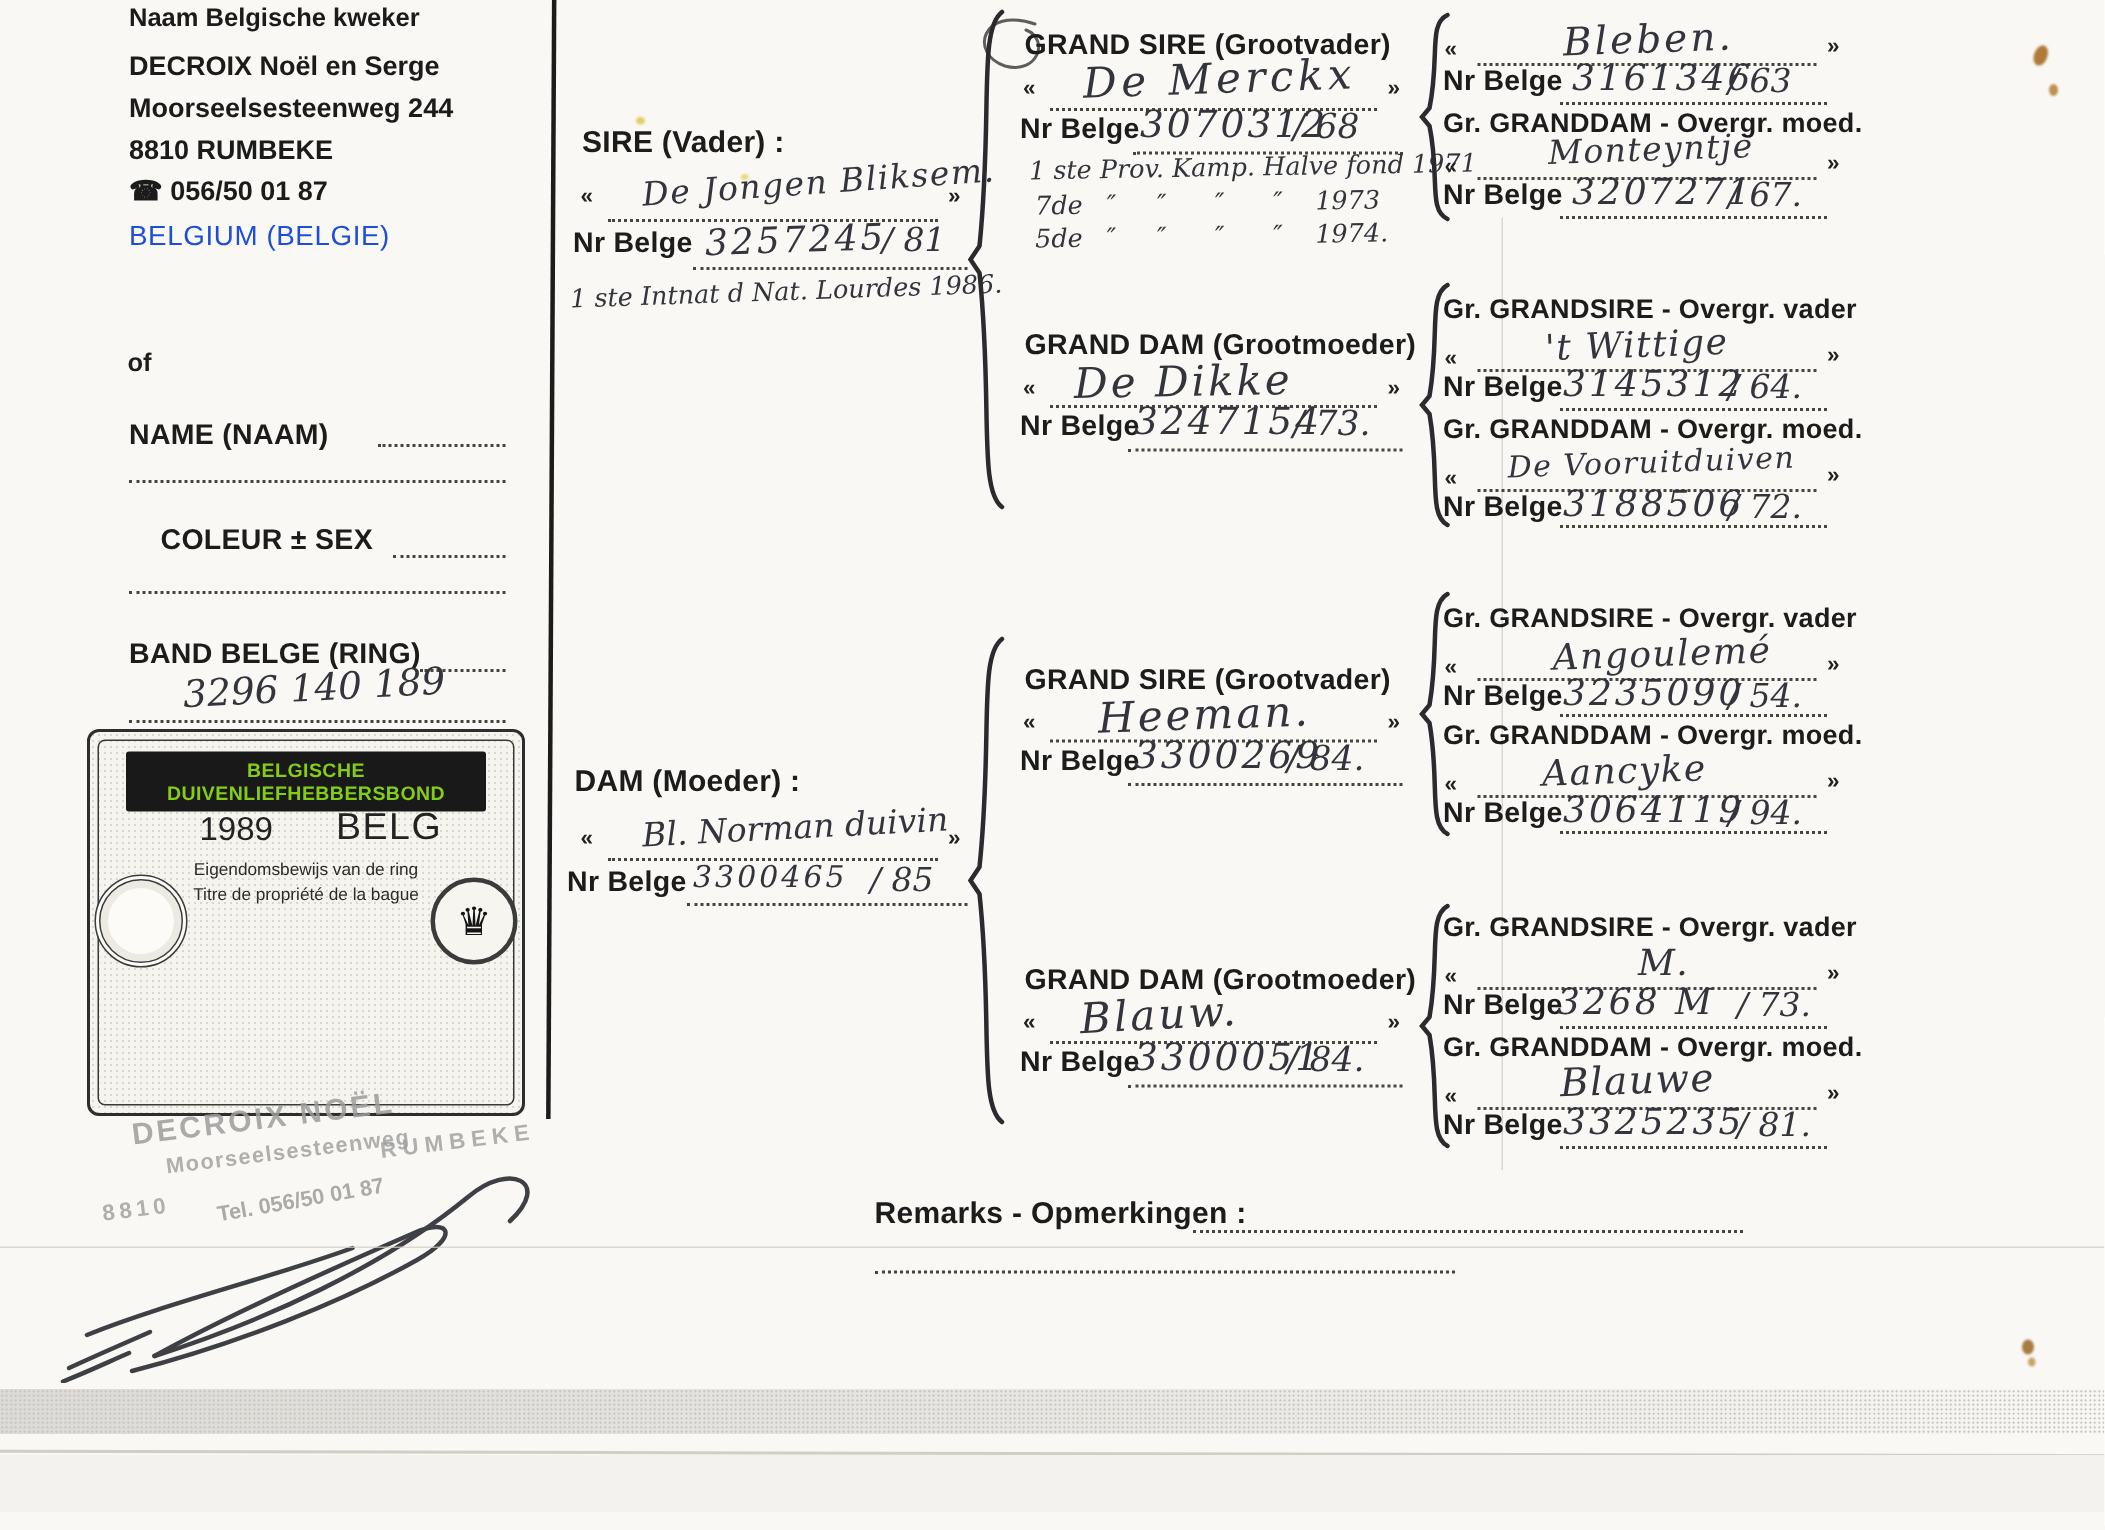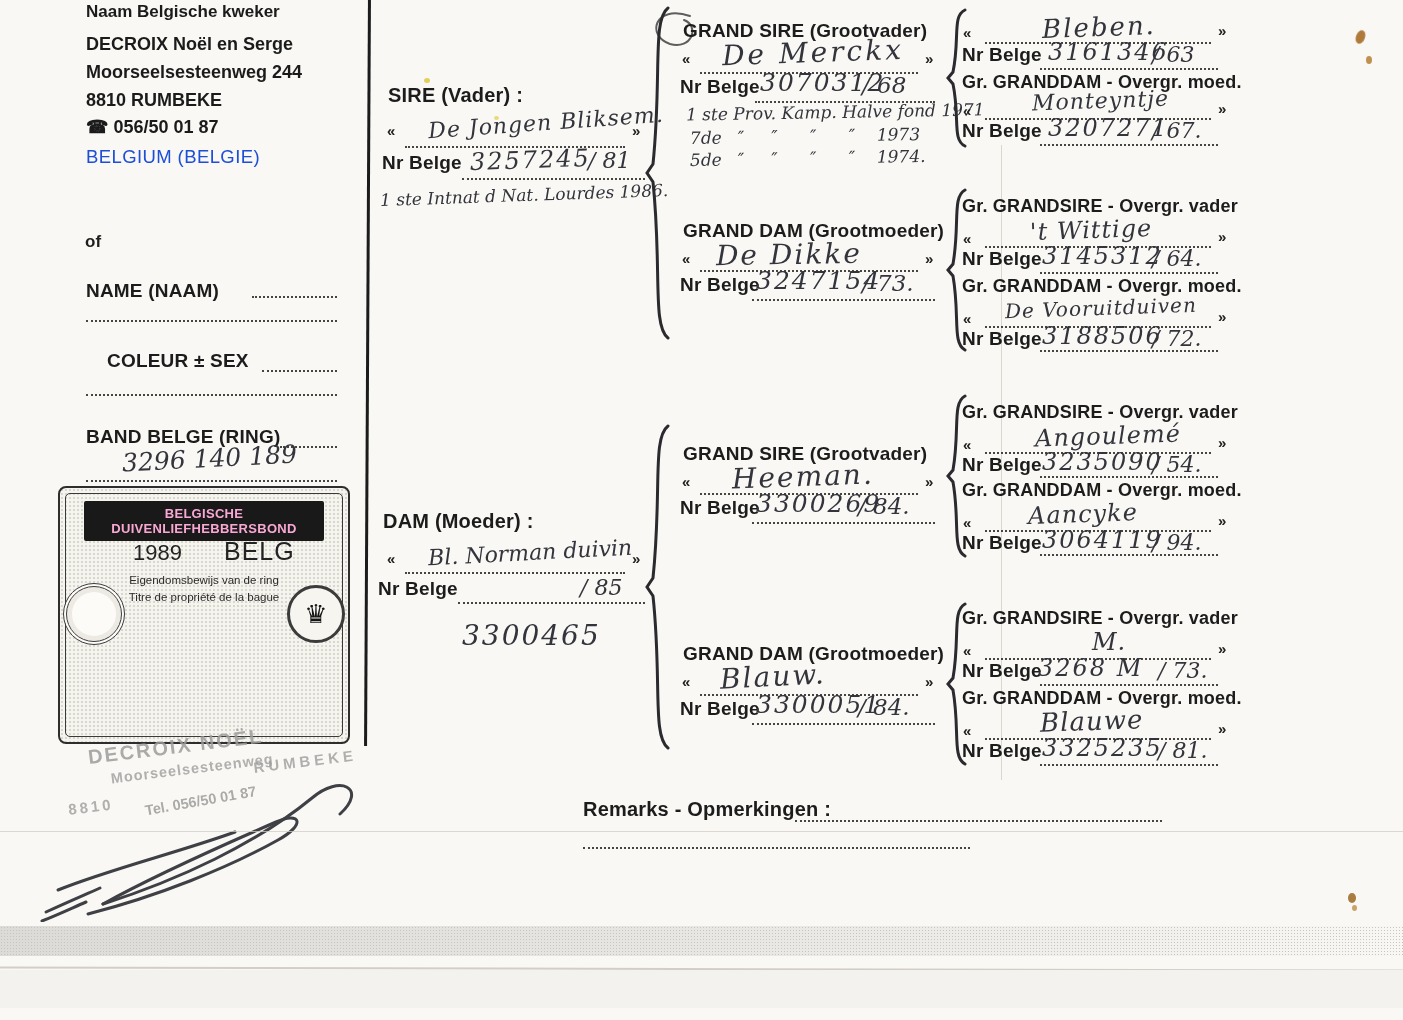--- a/index.html
+++ b/index.html
@@ -21,21 +21,21 @@
   .brace path{stroke:#2b2b2f;stroke-width:3;fill:none;stroke-linecap:round;}
   
   .addr{position:absolute;font-weight:bold;font-size:18px;color:#1b1b1b;white-space:nowrap;}
   .title{position:absolute;font-family:"Liberation Serif",serif;font-weight:bold;font-size:36px;
          letter-spacing:9px;color:#161616;}
   
   .cert{position:absolute;left:58px;top:486px;width:288px;height:254px;border:2.5px solid #2e2e2e;
         border-radius:8px;background-color:#f5f4ee;
         background-image:radial-gradient(#d9d6cd 0.8px,transparent 0.9px);background-size:4px 4px;}
   .cert-inner{position:absolute;inset:5px;border:1.5px solid #3a3a3a;border-radius:5px;}
-  .cert-banner{position:absolute;background:#191919;color:#f9a8d4;font-weight:bold;text-align:center;
+  .cert-banner{position:absolute;background:#191919;color:#84cc16;font-weight:bold;text-align:center;
                border-radius:2px;}
   .cert-rosette{position:absolute;left:3px;top:95px;width:54px;height:54px;border:4px double #3b3b3b;
                 border-radius:50%;background:#fcfbf8;box-shadow:inset 0 0 0 5px #eceae3;}
   .cert-orn{position:absolute;right:3px;top:97px;width:52px;height:52px;border:3px solid #3b3b3b;
             border-radius:50%;background:#f6f5ef;display:flex;align-items:center;justify-content:center;}
   .crown{font-size:26px;color:#141414;line-height:1;}
   
   .rstamp{position:absolute;left:50px;top:732px;width:310px;height:100px;transform:rotate(-7deg);
           color:#9d9d9d;font-weight:bold;}
   .rstamp span{position:absolute;white-space:nowrap;}
@@ -128,21 +128,21 @@
   <div class="hw" style="left:588px;top:148px;font-size:22px;">/ 81</div>
   <div class="dl" style="left:462px;top:176px;width:183px;"></div>
   <div class="hw" style="left:380px;top:185px;font-size:17px;transform:rotate(-2deg);">1 ste Intnat d Nat. Lourdes 1986.</div>
 
   <div class="lb" style="left:383px;top:510px;font-size:20px;">DAM (Moeder) :</div>
   <span class="gm" style="left:387px;top:550px;">«</span>
   <div class="hw" style="left:428px;top:540px;font-size:22px;transform:rotate(-3deg);">Bl. Norman duivin</div>
   <div class="dl" style="left:405px;top:570px;width:220px;"></div>
   <span class="gm" style="left:632px;top:550px;">»</span>
   <div class="lb" style="left:378px;top:578px;">Nr Belge</div>
-  <div class="hw" style="left:462px;top:572px;font-size:28px;letter-spacing:2px;margin-top:47px;">3300465</div>
+  <div class="hw" style="left:462px;top:572px;font-size:20px;letter-spacing:2px;">3300465</div>
   <div class="hw" style="left:580px;top:575px;font-size:22px;">/ 85</div>
   <div class="dl" style="left:458px;top:600px;width:187px;"></div>
 
   <svg class="brace" style="left:644px;top:6px;" width="28" height="334" viewBox="0 0 28 334">
     <path d="M24,2 C8,14 18,70 9,158 L3,167 L9,176 C18,262 8,320 24,332"></path>
   </svg>
   <svg class="brace" style="left:644px;top:424px;" width="28" height="326" viewBox="0 0 28 326">
     <path d="M24,2 C8,14 18,68 9,154 L3,163 L9,172 C18,256 8,312 24,324"></path>
   </svg>
 

